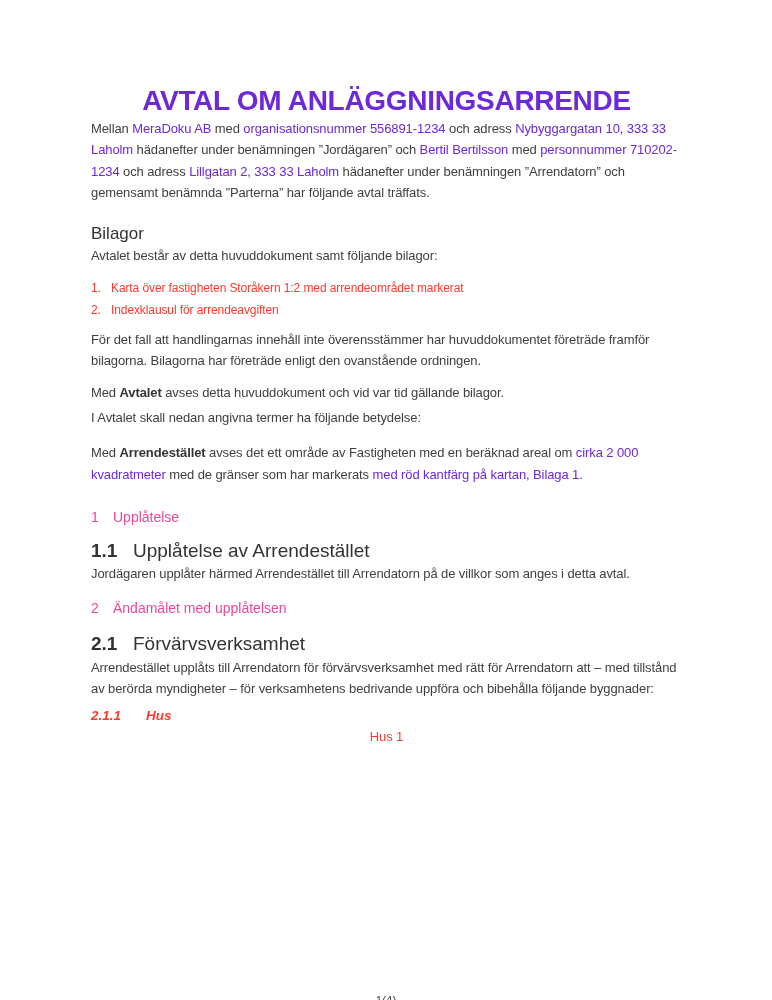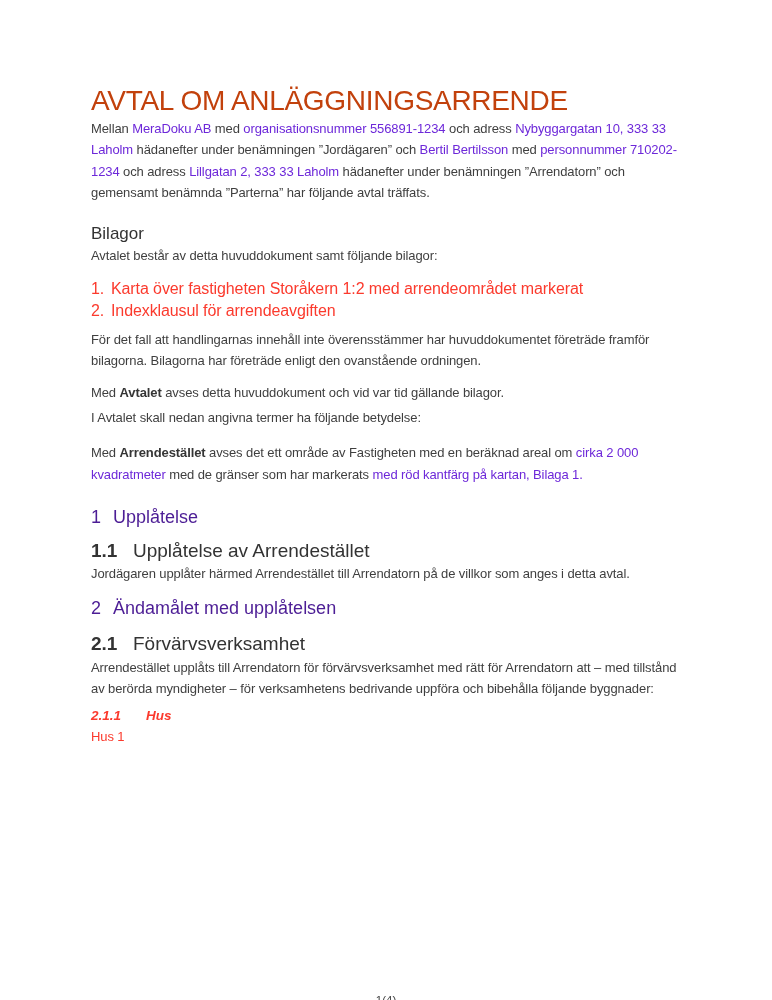--- a/index.html
+++ b/index.html
@@ -12,73 +12,74 @@
   .page {
     position: relative;
     width: 772px; height: 1000px;
     box-sizing: border-box;
     padding: 0 90px 0 91px;
     background: #ffffff;
   }
   .title {
     margin: 84px 0 0 0;
     font-size: 28px; line-height: 34px;
-    font-weight: 400; letter-spacing: -0.3px;
-    color: #c2410c;
+    font-weight: 700; letter-spacing: -0.3px;
+    color: #6d28d9;
+    text-align: center;
   }
   p.body {
     margin: 0;
     font-size: 13px; line-height: 21.3px;
     letter-spacing: -0.1px;
     color: #3f3f3f;
   }
   .intro { margin-top: 9px; }
   .seg-red { color: #6d28d9; }
   .seg-b  { font-weight: 700; color: #353535; }
   .h-plain {
     margin: 0; font-size: 17px; line-height: 22px;
     font-weight: 400; color: #333333;
   }
   #bilagor-h { margin-top: 20px; }
   #bilagor-lead { margin-top: 0; }
   .red-list { margin: 12px 0 0 0; padding: 0; list-style: none; }
   .red-list li {
-    font-size: 16px; line-height: 21.3px; letter-spacing: -0.1px;
+    font-size: 12px; line-height: 21.3px; letter-spacing: -0.1px;
     color: #fb3a2d;
   }
   .red-list .num { display: inline-block; width: 20px; }
   #bilagor-note { margin-top: 8px; }
   #def-h { margin-top: 22px; }
   #def-lead { margin-top: 4px; }
   #def-avtalet { margin-top: 10px; }
   #def-fastigheten { margin-top: 12px; }
   #def-arrende { margin-top: 14px; }
   .h-num1 {
-    margin: 0; font-size: 18px; line-height: 24px;
-    font-weight: 400; color: #4c1d95;
+    margin: 0; font-size: 14px; line-height: 24px;
+    font-weight: 400; color: #ec4899;
   }
   .h-num1 .n { display: inline-block; width: 22px; }
   #s1-h { margin-top: 20px; }
   .h-num2 {
     margin: 0; font-size: 19px; line-height: 20px;
     font-weight: 400; color: #333333;
   }
   .h-num2 .n { display: inline-block; width: 42px; font-weight: 700; }
   #s1-1-h { margin-top: 12px; }
   #s1-1-body { margin-top: 2px; }
   #s2-h { margin-top: 12px; }
   #s2-1-h { margin-top: 14px; }
   #s2-1-body { margin-top: 3px; }
   .h-num3 {
     margin: 0; font-size: 13.5px; line-height: 20px;
     font-style: italic; font-weight: 700; color: #fb3a2d;
   }
   .h-num3 .n { display: inline-block; width: 55px; }
   #s2-1-1-h { margin-top: 6px; }
-  #hus-line { margin-top: 0; color: #fb3a2d; }
+  #hus-line { margin-top: 0; color: #fb3a2d; text-align: center; }
   .pagenum {
     position: absolute; top: 910px; left: 0;
     width: 772px; text-align: center;
     font-size: 11.5px; color: #454545;
   }
 </style>
 </head>
 <body>
 
 <div class="page">

